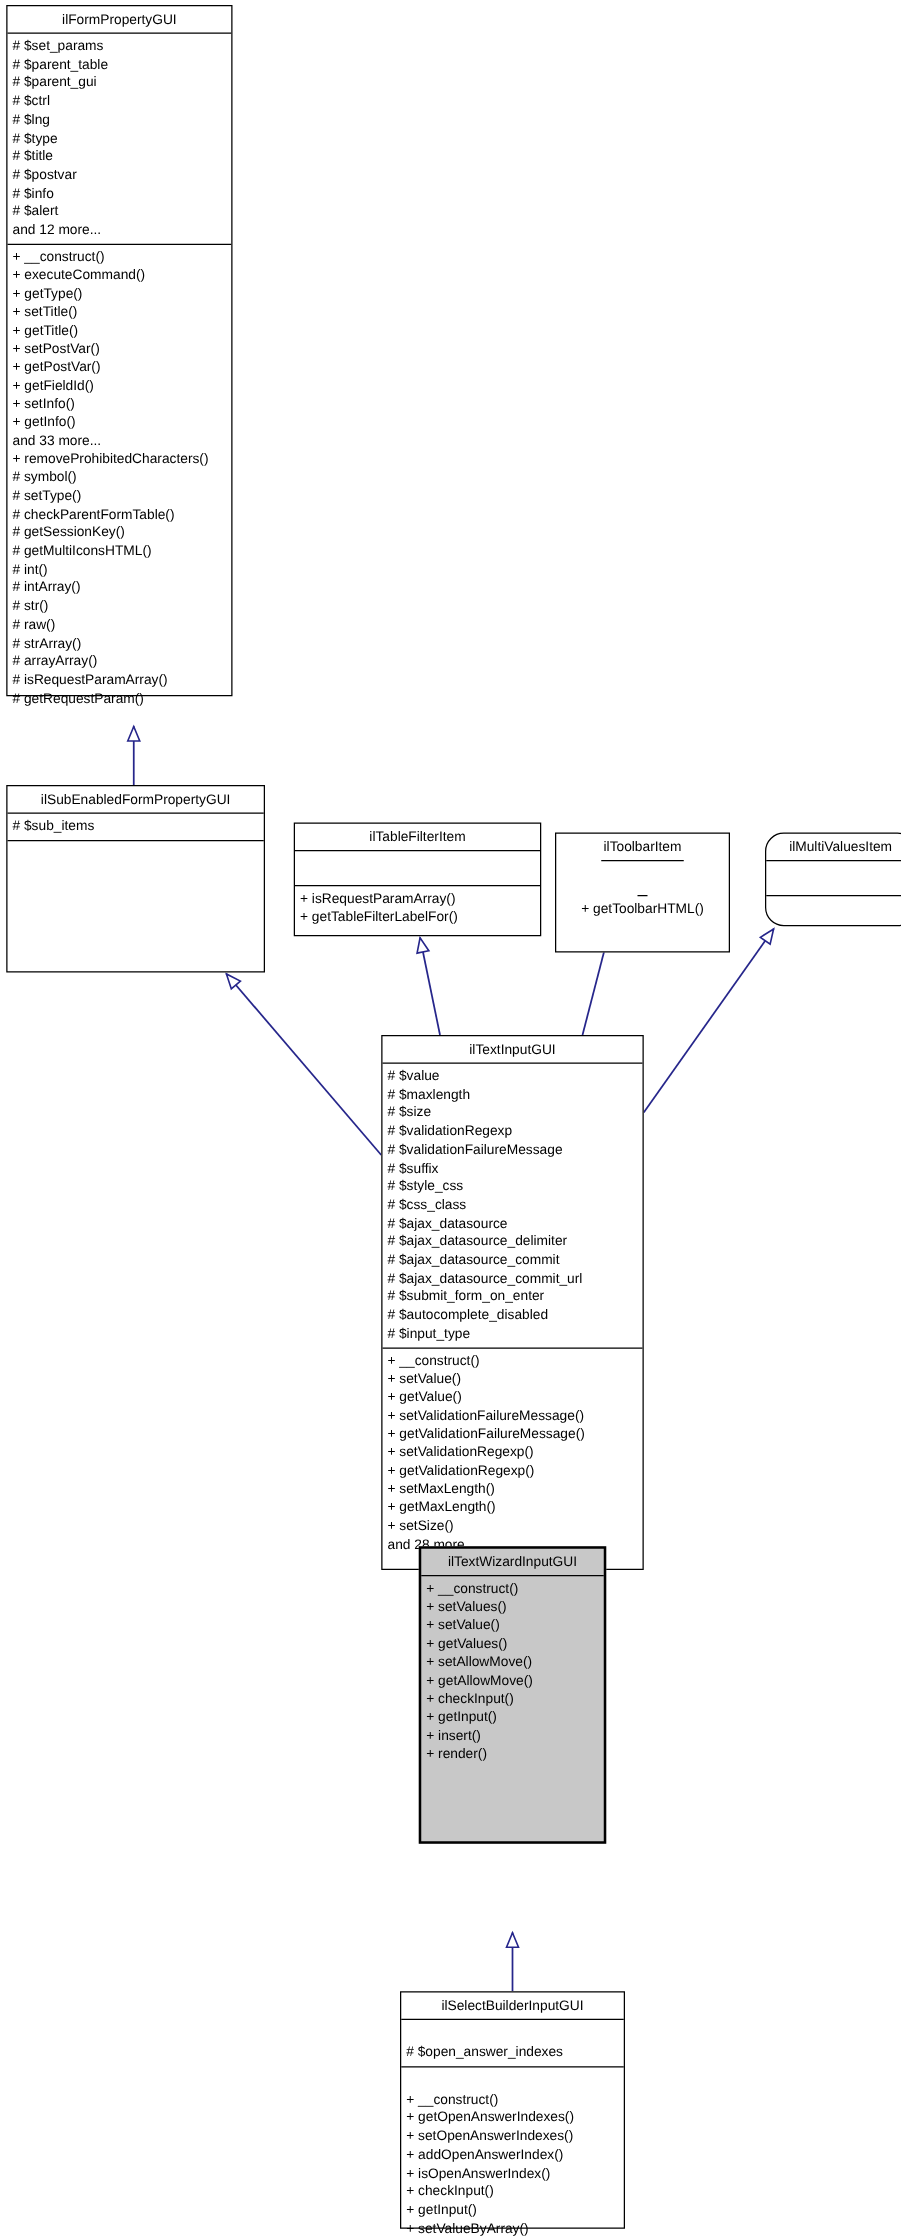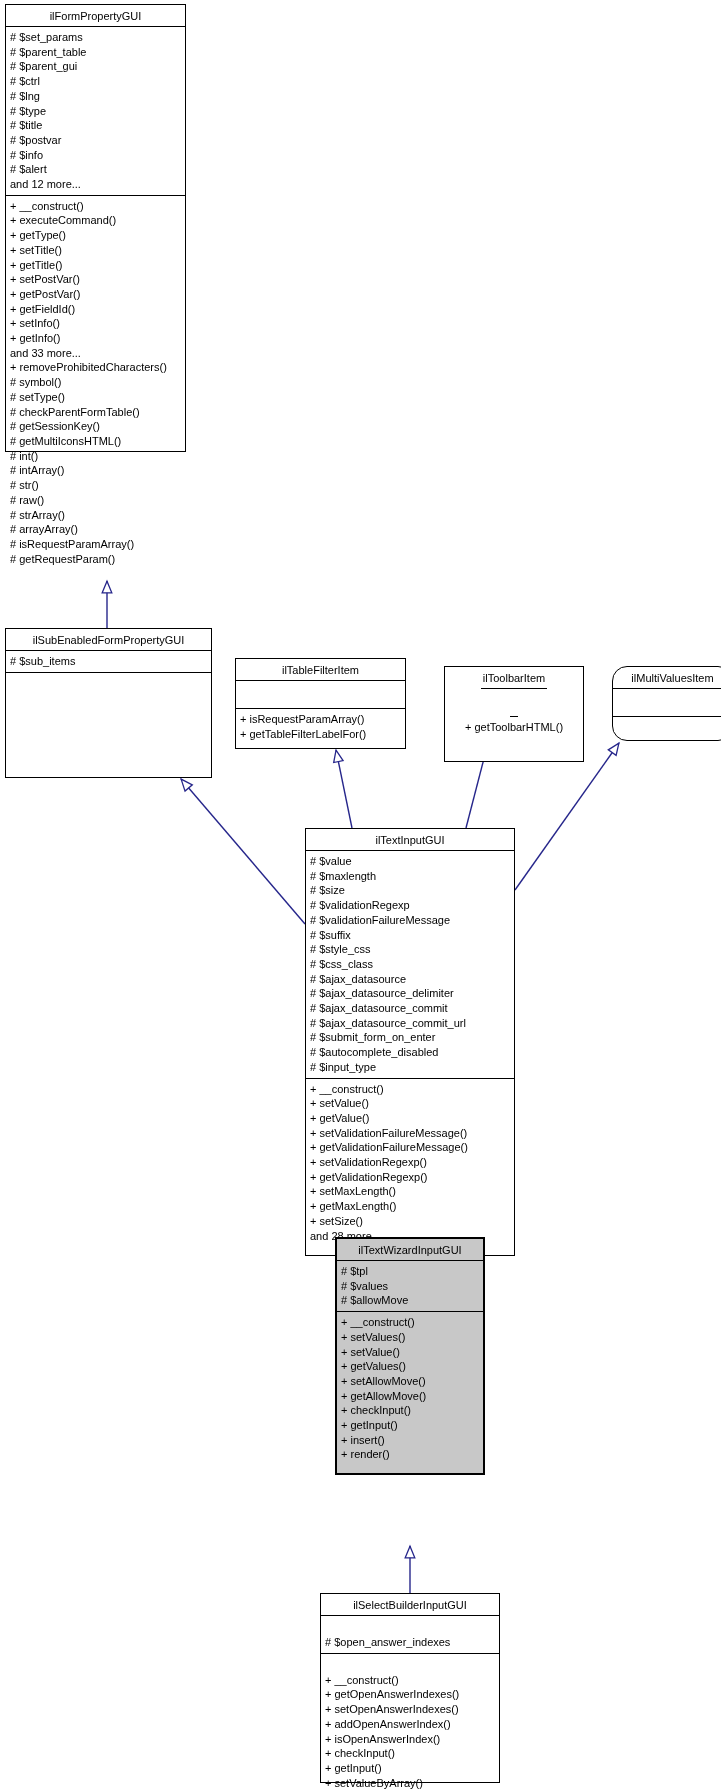--- a/index.html
+++ b/index.html
@@ -40,21 +40,21 @@
       <line x1="107" y1="628" x2="107" y2="581" marker-end="url(#hollowArrow)"></line>
       <line x1="305" y1="924" x2="181" y2="779" marker-end="url(#hollowArrow)"></line>
       <line x1="352" y1="828" x2="336" y2="750" marker-end="url(#hollowArrow)"></line>
       <line x1="466" y1="828" x2="488" y2="743" marker-end="url(#hollowArrow)"></line>
       <line x1="515" y1="890" x2="619" y2="743" marker-end="url(#hollowArrow)"></line>
       <line x1="408" y1="1306" x2="408" y2="1257" marker-end="url(#hollowArrow)"></line>
       <line x1="410" y1="1593" x2="410" y2="1546" marker-end="url(#hollowArrow)"></line>
     </g>
   </svg>
 
-  <div class="uml-box" style="left:5px; top:4px; width:181px; height:448px;">
+  <div class="uml-box" style="left:5px; top:4px; width:181px; height:553px;">
     <div class="uml-title">ilFormPropertyGUI</div>
     <div class="uml-attrs">
         <div class="row"># $set_params</div>
         <div class="row"># $parent_table</div>
         <div class="row"># $parent_gui</div>
         <div class="row"># $ctrl</div>
         <div class="row"># $lng</div>
         <div class="row"># $type</div>
         <div class="row"># $title</div>
         <div class="row"># $postvar</div>
@@ -91,21 +91,21 @@
       </div>
   </div>
 
   <div class="uml-box" style="left:5px; top:628px; width:207px; height:150px;">
     <div class="uml-title">ilSubEnabledFormPropertyGUI</div>
     <div class="uml-attrs">
         <div class="row"># $sub_items</div>
       </div>
   </div>
 
-  <div class="uml-box" style="left:235px; top:658px; width:171px; height:91px;">
+  <div class="uml-box" style="left:235px; top:658px; width:198px; height:91px;">
     <div class="uml-title">ilTableFilterItem</div>
     <div class="uml-attrs"></div>
     <div class="uml-methods">
         <div class="row">+ isRequestParamArray()</div>
         <div class="row">+ getTableFilterLabelFor()</div>
       </div>
   </div>
 
   <div class="uml-box" style="left:444px; top:666px; width:140px; height:96px;align-items:center;">
     <div class="uml-title">ilToolbarItem</div>
@@ -150,25 +150,20 @@
         <div class="row">+ getValidationRegexp()</div>
         <div class="row">+ setMaxLength()</div>
         <div class="row">+ getMaxLength()</div>
         <div class="row">+ setSize()</div>
         <div class="row">and 28 more...</div>
       </div>
   </div>
 
   <div class="uml-box highlight" style="left:335px; top:1237px; width:150px; height:238px;">
     <div class="uml-title">ilTextWizardInputGUI</div>
-    <div class="uml-attrs">
-        <div class="row"># $tpl</div>
-        <div class="row"># $values</div>
-        <div class="row"># $allowMove</div>
-      </div>
     <div class="uml-methods">
         <div class="row">+ __construct()</div>
         <div class="row">+ setValues()</div>
         <div class="row">+ setValue()</div>
         <div class="row">+ getValues()</div>
         <div class="row">+ setAllowMove()</div>
         <div class="row">+ getAllowMove()</div>
         <div class="row">+ checkInput()</div>
         <div class="row">+ getInput()</div>
         <div class="row">+ insert()</div>

